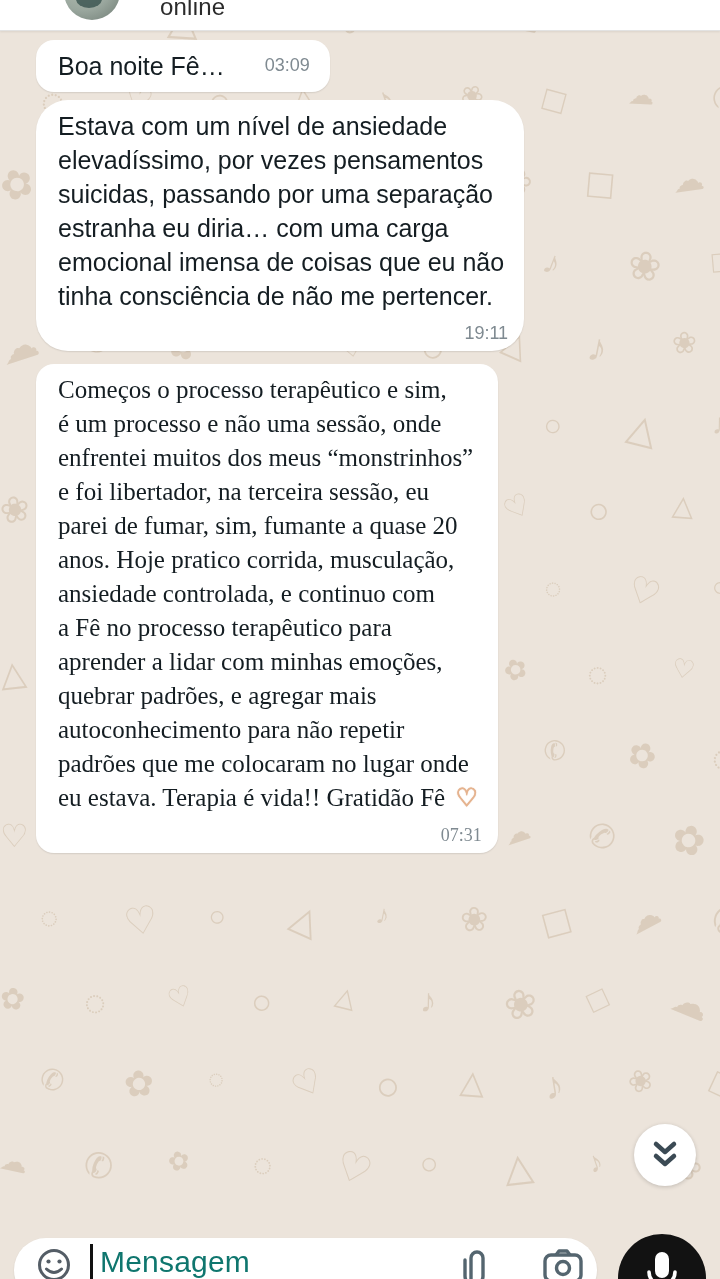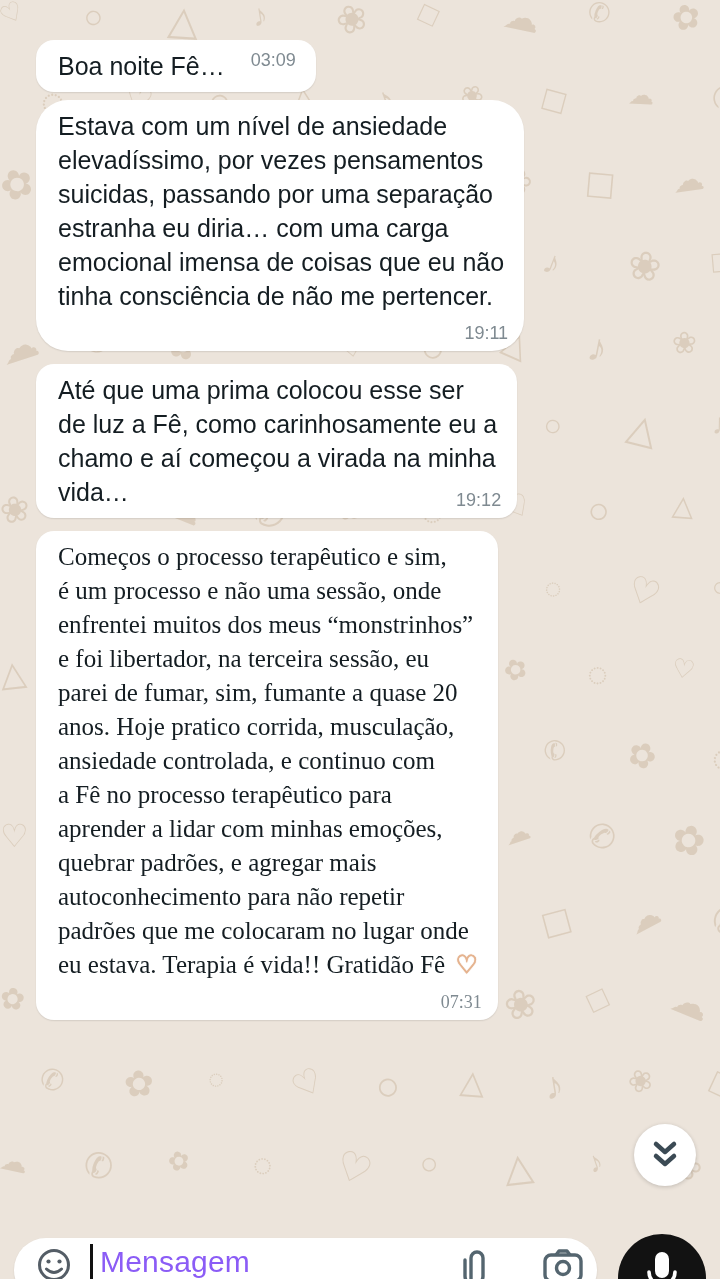--- a/index.html
+++ b/index.html
@@ -43,21 +43,21 @@
     padding:9px 20px 9px 22px;width:fit-content;max-width:620px;
     font-size:25px;line-height:34px;color:#141d22;
   }
   .bubble.out{background:#d9fdd3;align-self:flex-end;border-radius:16px;}
   .msg-text{white-space:pre-line;}
   .msg-time{
     font-size:18px;color:#7f8a91;line-height:22px;white-space:nowrap;
   }
   .time-abs .msg-time{position:absolute;right:16px;bottom:7px;}
   .bubble.pad-bottom{padding-bottom:38px;}
-  .bubble.inline-row{display:flex;align-items:flex-start;}
+  .bubble.inline-row{display:flex;align-items:center;gap:14px;}
   .bubble.inline-row .msg-time{margin-bottom:2px;margin-left:26px;}
   .bubble.out.inline-row .msg-time{margin-left:12px;}
   .ticks{display:inline-block;margin-bottom:1px;margin-left:2px;}
   .emoji-heart{
     color:#e6b38e;font-weight:bold;padding-left:4px;
     text-shadow:0 0 1px #d9a47e;
   }
   
   .scroll-btn{
     position:absolute;left:634px;top:1124px;width:62px;height:62px;border-radius:50%;
@@ -68,21 +68,21 @@
   .composer{
     position:absolute;left:0;top:1222px;width:720px;height:57px;background:#ece4db;z-index:40;
   }
   .input-pill{
     position:absolute;left:14px;top:16px;width:583px;height:64px;background:#ffffff;
     border-radius:32px;box-shadow:0 1px 2px rgba(0,0,0,.10);
   }
   .emoji-btn{position:absolute;left:22px;top:9px;width:36px;height:36px;}
   .caret{position:absolute;left:76px;top:6px;width:3px;height:38px;background:#111;}
   .placeholder{
-    position:absolute;left:86px;top:7px;font-size:30px;color:#8b5cf6;letter-spacing:.2px;
+    position:absolute;left:86px;top:7px;font-size:30px;color:#0f766e;letter-spacing:.2px;
   }
   .attach-btn{position:absolute;left:444px;top:8px;width:38px;height:40px;}
   .camera-btn{position:absolute;left:528px;top:10px;width:42px;height:36px;}
   .mic-btn{
     position:absolute;left:618px;top:12px;width:88px;height:88px;border-radius:50%;
     background:#121212;display:flex;justify-content:center;padding-top:16px;box-sizing:border-box;
   }
 </style>
 </head>
 <body>
@@ -229,41 +229,38 @@
       <span style="left: 124px; top: 1230px; transform: rotate(2deg); font-size: 34px;">☁</span>
       <span style="left: 208px; top: 1230px; transform: rotate(-11deg); font-size: 41px;">✆</span>
       <span style="left: 292px; top: 1230px; transform: rotate(-24deg); font-size: 32px;">✿</span>
       <span style="left: 376px; top: 1230px; transform: rotate(23deg); font-size: 39px;">◌</span>
       <span style="left: 460px; top: 1230px; transform: rotate(10deg); font-size: 30px;">♡</span>
       <span style="left: 544px; top: 1230px; transform: rotate(-3deg); font-size: 37px;">○</span>
       <span style="left: 628px; top: 1230px; transform: rotate(-16deg); font-size: 28px;">△</span>
       <span style="left: 712px; top: 1230px; transform: rotate(-29deg); font-size: 35px;">♪</span>
     </div>
 
+  <div class="header">
+    <div class="avatar"></div>
+    <div class="header-status">online</div>
+  </div>
 
   <div class="chat" id="chat">
       <div class="bubble in inline-row" style="margin-bottom: 8px;">
         <div class="msg-text">Boa noite Fê…</div>
         <div class="msg-time">03:09</div>
       </div>
       <div class="bubble in time-abs pad-bottom" style="margin-bottom: 13px; border-radius: 32px;">
         <div class="msg-text">Estava com um nível de ansiedade
 elevadíssimo, por vezes pensamentos
 suicidas, passando por uma separação
 estranha eu diria… com uma carga
 emocional imensa de coisas que eu não
 tinha consciência de não me pertencer.</div>
         <div class="msg-time">19:11</div>
-      </div>
-      <div class="bubble in time-abs" style="margin-bottom: 13px;">
-        <div class="msg-text">Até que uma prima colocou esse ser
-de luz a Fê, como carinhosamente eu a
-chamo e aí começou a virada na minha
-vida…</div>
-        <div class="msg-time">19:12</div>
       </div>
       <div class="bubble in time-abs pad-bottom" style="margin-bottom: 28px; font-family: Liberation Serif, serif;">
         <div class="msg-text">Começos o processo terapêutico e sim,
 é um processo e não uma sessão, onde
 enfrentei muitos dos meus “monstrinhos”
 e foi libertador, na terceira sessão, eu
 parei de fumar, sim, fumante a quase 20
 anos. Hoje pratico corrida, musculação,
 ansiedade controlada, e continuo com
 a Fê no processo terapêutico para

